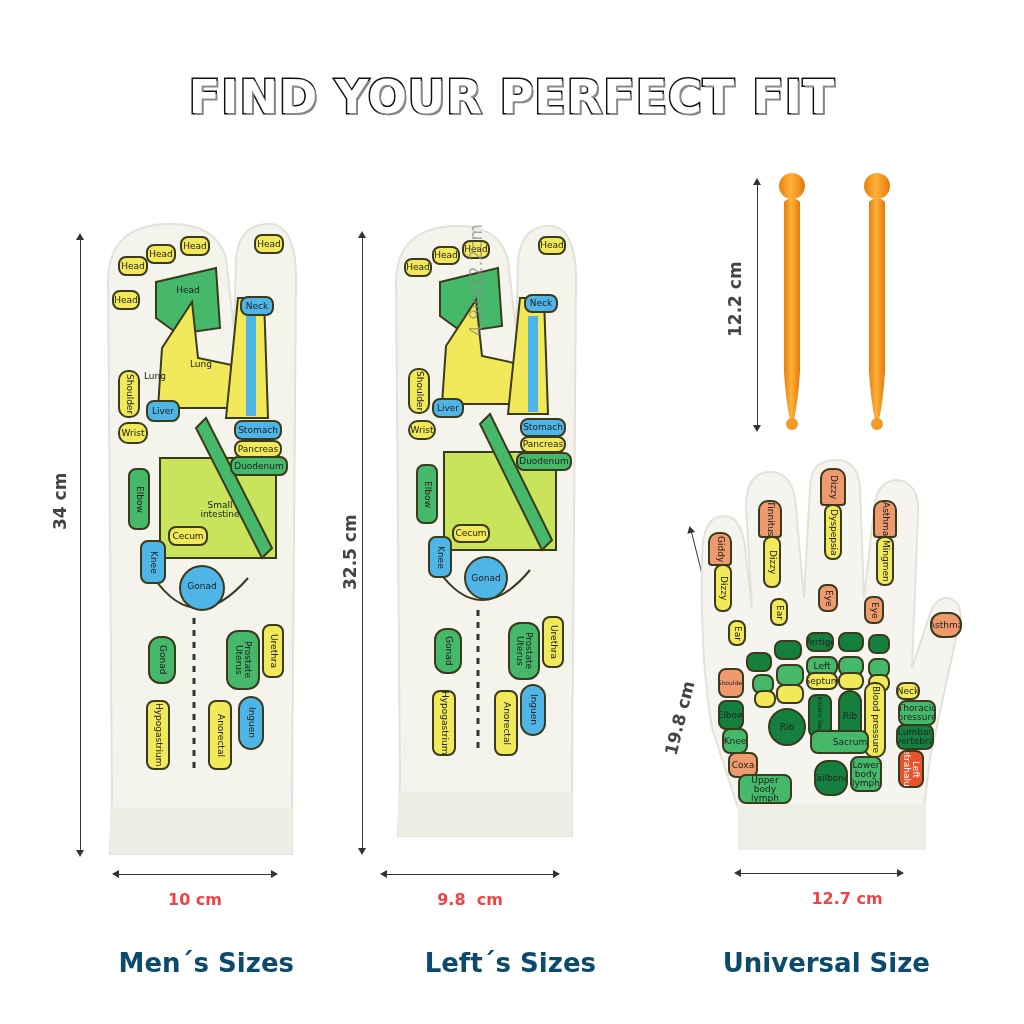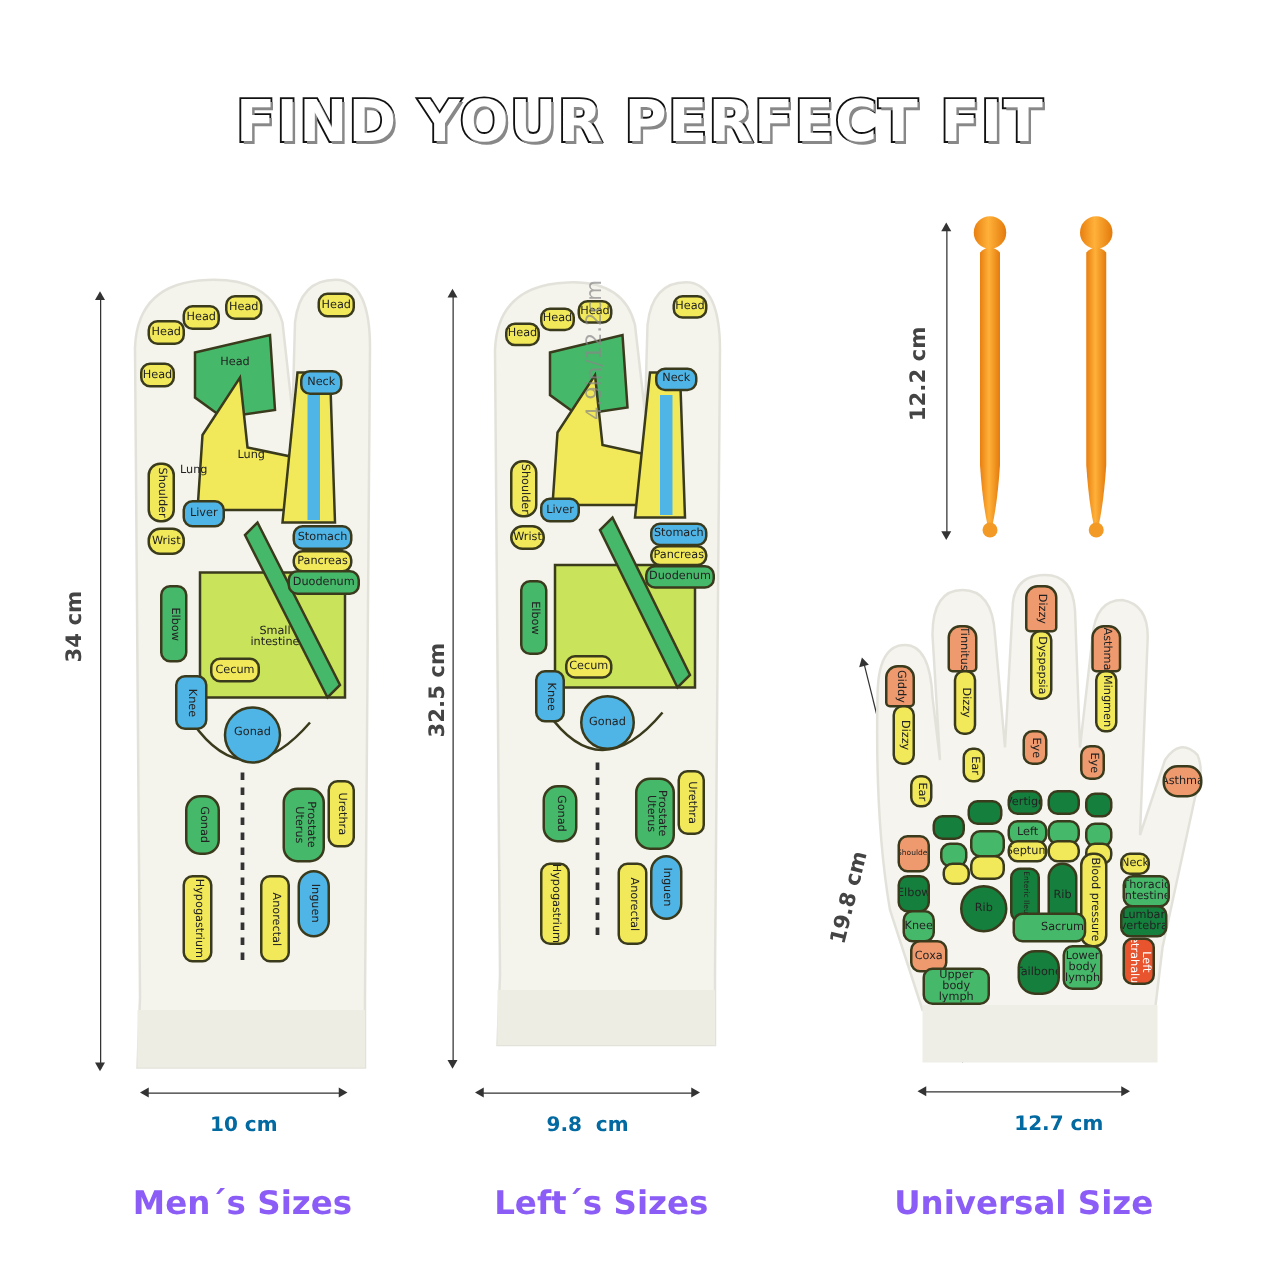--- a/index.html
+++ b/index.html
@@ -9,22 +9,22 @@
   .abs{position:absolute;}
   .dim-v{position:absolute;width:0;border-left:1.5px solid #333;}
   .dim-v::before,.dim-v::after{content:"";position:absolute;left:-5px;border-left:4px solid transparent;border-right:4px solid transparent;}
   .dim-v::before{top:-2px;border-bottom:7px solid #333;}
   .dim-v::after{bottom:-2px;border-top:7px solid #333;}
   .dim-h{position:absolute;height:0;border-top:1.5px solid #333;}
   .dim-h::before,.dim-h::after{content:"";position:absolute;top:-5px;border-top:4px solid transparent;border-bottom:4px solid transparent;}
   .dim-h::before{left:-2px;border-right:7px solid #333;}
   .dim-h::after{right:-2px;border-left:7px solid #333;}
   .vlabel{position:absolute;font-size:17px;font-weight:700;color:#444;transform:rotate(-90deg);transform-origin:center center;white-space:nowrap;}
-  .hlabel{position:absolute;font-size:16px;font-weight:700;color:#0369a1;white-space:nowrap;text-align:center;}
-  .cap{position:absolute;top:948px;font-size:26px;font-weight:900;color:#8b5cf6;white-space:nowrap;text-align:center;}
+  .hlabel{position:absolute;font-size:16px;font-weight:700;color:#ef4444;white-space:nowrap;text-align:center;}
+  .cap{position:absolute;top:948px;font-size:26px;font-weight:900;color:#0c4a6e;white-space:nowrap;text-align:right;}
   .zone{position:absolute;border:2px solid #3a3a1c;border-radius:8px;font-size:9px;color:#222;display:flex;align-items:center;justify-content:center;text-align:center;line-height:1;overflow:hidden;}
   .y{background:#f2e95a;} .g{background:#46b86a;} .b{background:#4fb5e6;} .lg{background:#c9e35a;} .o{background:#ef9a6e;} .t{background:#15803d;} .r{background:#e8542e;color:#fff;}
   .vt{writing-mode:vertical-rl;}
   .stick{position:absolute;}
 </style>
 </head>
 <body>
 
 <div class="title">FIND YOUR PERFECT FIT</div>
 
@@ -193,21 +193,21 @@
     <div class="zone o" style="left:728px;top:752px;width:26px;height:22px;">Coxa</div>
     <div class="zone t" style="left:768px;top:708px;width:34px;height:34px;border-radius:50%;">Rib</div>
     <div class="zone t vt" style="left:808px;top:694px;width:20px;height:40px;font-size:6px;">Enteric Ileus</div>
     <div class="zone t" style="left:838px;top:690px;width:20px;height:48px;border-radius:12px;">Rib</div>
     <div class="zone y vt" style="left:864px;top:682px;width:18px;height:72px;border-radius:10px;">Blood pressure</div>
     <div class="zone g" style="left:810px;top:730px;width:34px;height:20px;padding-left:21px;">Sacrum</div>
     <div class="zone t" style="left:814px;top:760px;width:30px;height:32px;border-radius:14px;">Tailbone</div>
     <div class="zone g" style="left:850px;top:756px;width:28px;height:32px;">Lower body lymph</div>
     <div class="zone g" style="left:738px;top:774px;width:50px;height:26px;">Upper body lymph</div>
     <div class="zone y" style="left:896px;top:682px;width:20px;height:14px;">Neck</div>
-    <div class="zone g" style="left:898px;top:700px;width:34px;height:22px;">Thoracic intestine</div>
+    <div class="zone g" style="left:898px;top:700px;width:34px;height:22px;">Thoracic pressure</div>
     <div class="zone t" style="left:896px;top:724px;width:34px;height:22px;">Lumbar vertebra</div>
     <div class="zone r vt" style="left:898px;top:750px;width:22px;height:34px;">Left Detrahalure</div>
   </div>
 
   <div class="dim-h" style="left:736px;top:873px;width:166px;"></div>
   <div class="hlabel" style="left:764px;top:889px;width:166px;">12.7 cm</div>
   <div class="cap" style="left:708px;width:222px;">Universal Size</div>
 </div>
 
 </body></html>

